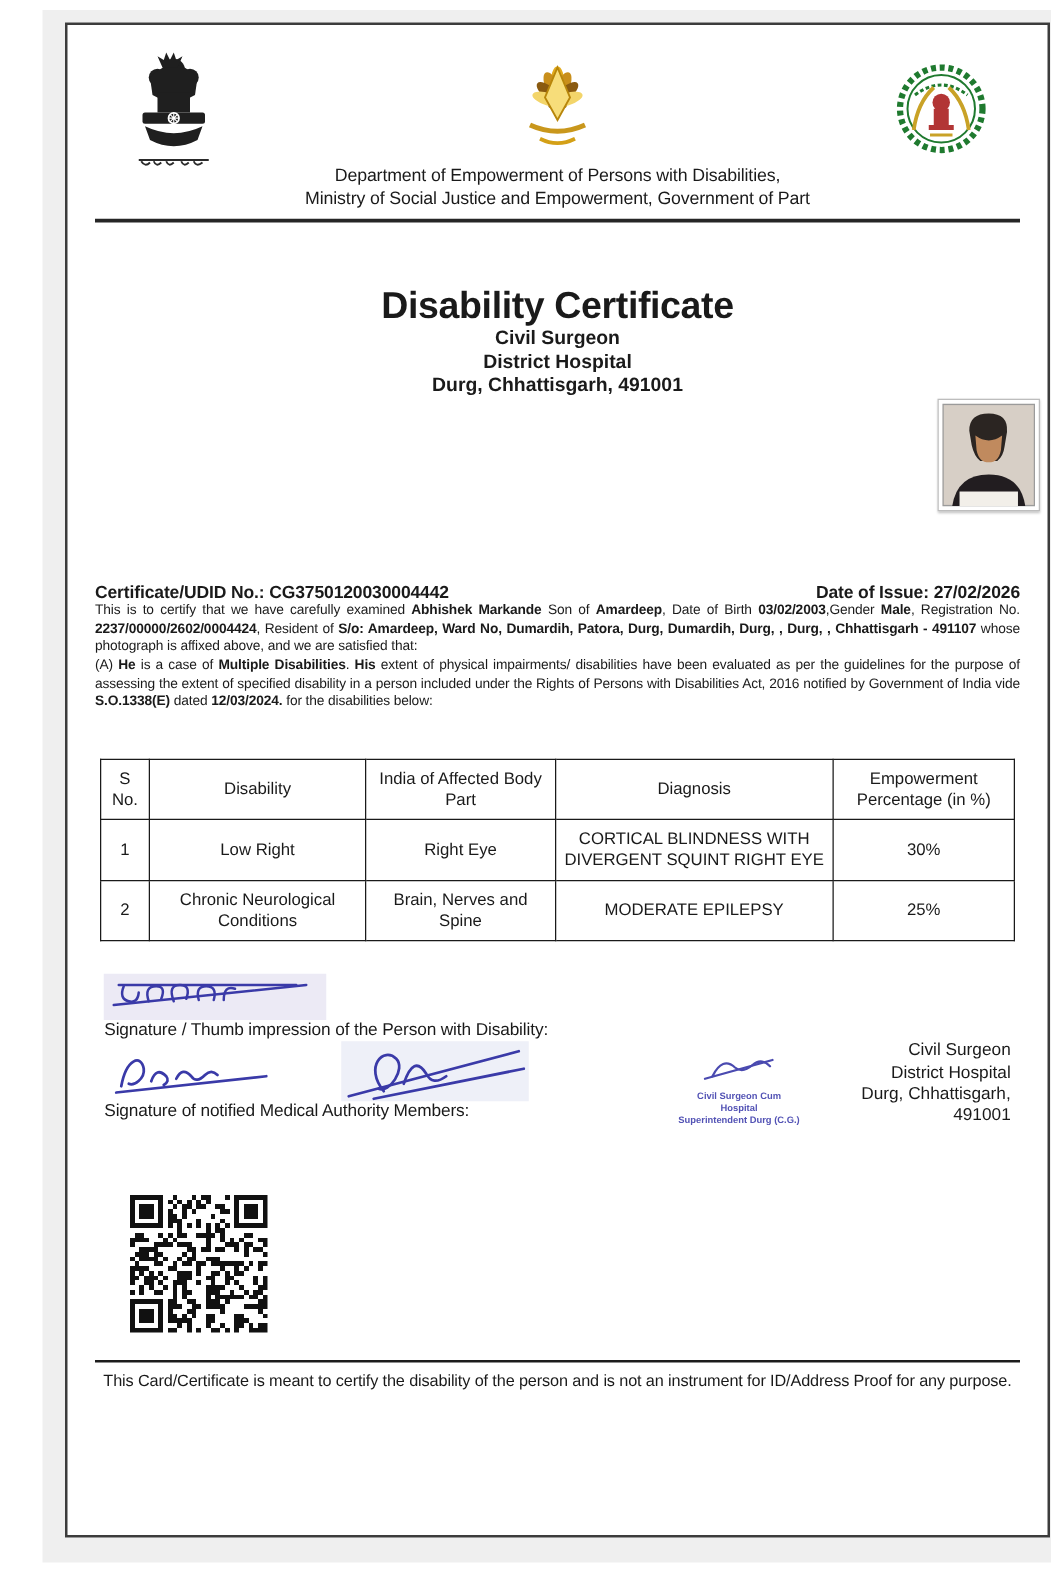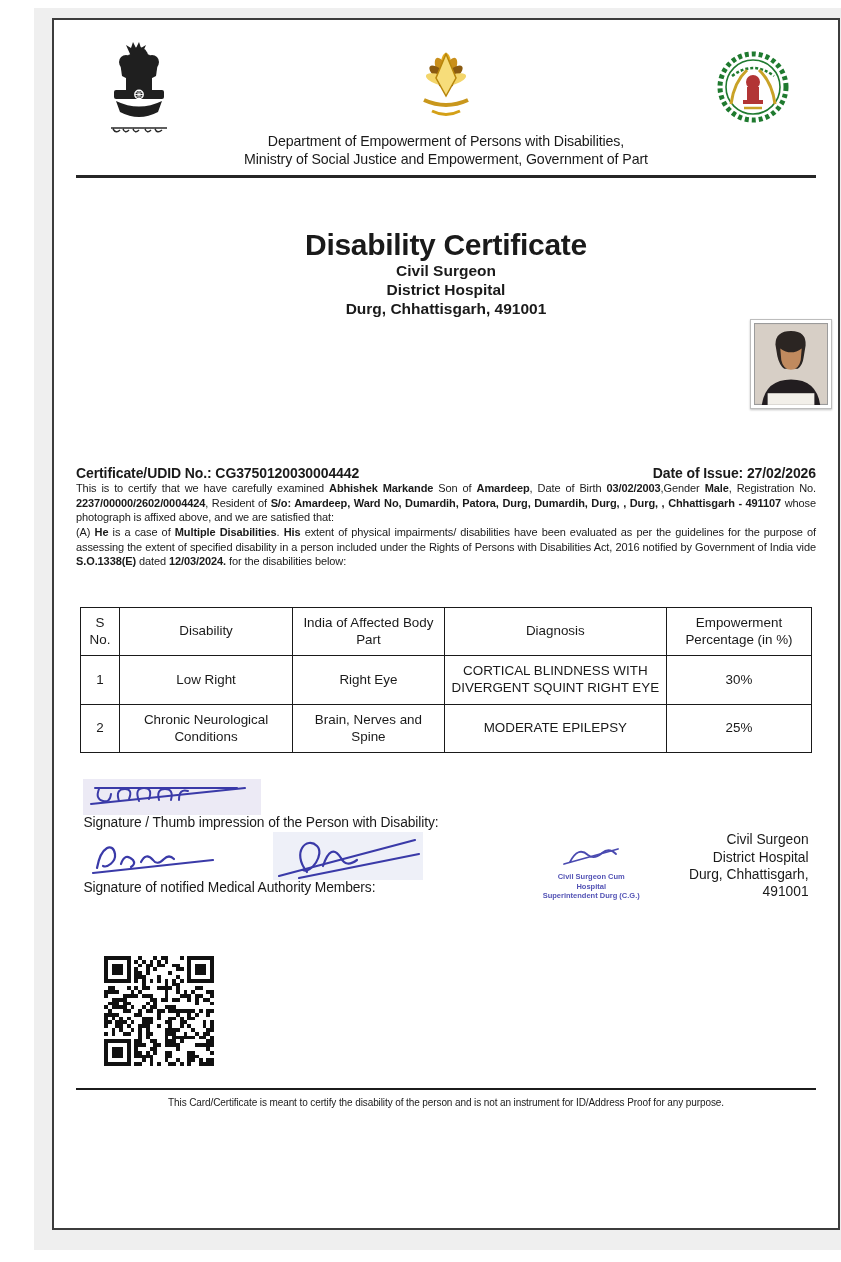--- a/index.html
+++ b/index.html
@@ -58,21 +58,21 @@
   .sig-label { font-size:13.8px; letter-spacing:-0.1px; }
   .person-sig { background:#eceaf5; display:inline-block; padding:1px 4px; }
   .auth-sigs { display:flex; align-items:flex-end; margin-top:2px; }
   .stamp-block { text-align:center; }
   .stamp-text { font-size:7.5px; font-weight:bold; color:#5353b5; line-height:1.25; }
   .addr-block { text-align:right; font-size:13.8px; line-height:1.25; margin-top:12px; }
   
   .qr-wrap { margin-top:56px; margin-left:28px; width:110px; height:110px; }
   
   .footer-rule { border:none; border-top:2px solid #1c1c1c; margin-top:22px; }
-  .disclaimer { text-align:center; font-size:10px; margin-top:7px; letter-spacing:-0.1px; }
+  .disclaimer { text-align:center; font-size:13px; margin-top:7px; letter-spacing:-0.1px; }
   b { font-weight:bold; }
 </style>
 </head>
 <body>
 
 <div class="stage">
   <div class="sheet">
 
     <div class="emblem-row">
       <div class="emblem">

